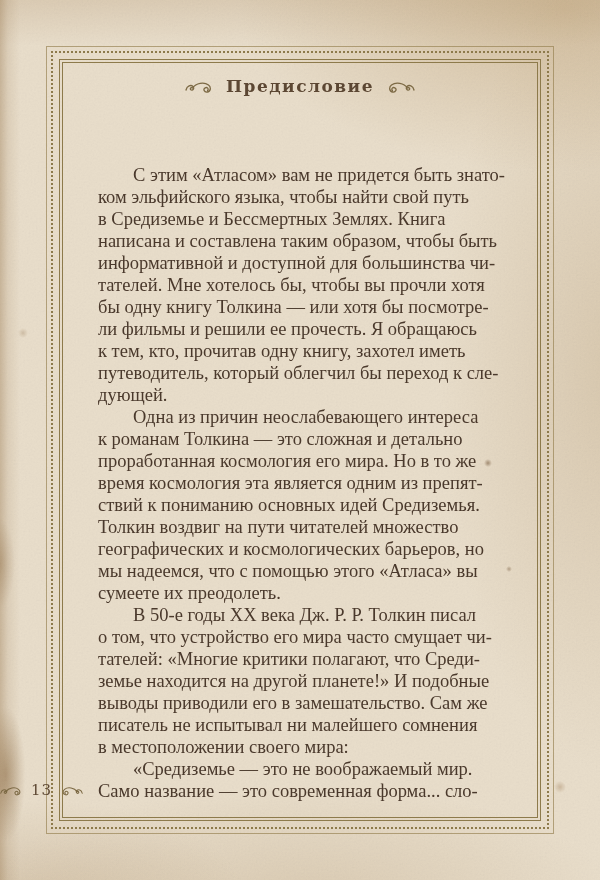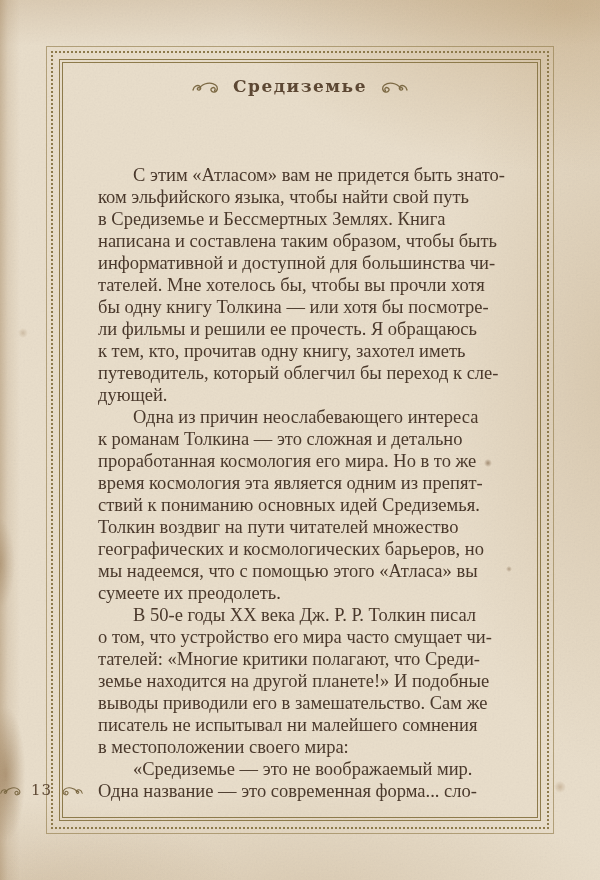--- a/index.html
+++ b/index.html
@@ -124,21 +124,21 @@
   <div class="frame-outer"></div>
   <div class="frame-dots"></div>
   <div class="frame-band"></div>
 
   <div class="running-head">
     <svg class="flourish" width="28" height="13" viewBox="0 0 28 13">
       <path d="M1,10 C2,5.5 6,4.5 8,6.5 C9.6,8.2 8,10.6 6.2,10 C4.8,9.5 5.2,7.4 7,7.6
                M7.5,8 C11,3 19,1.5 23.5,5 C26.5,7.4 25.6,11.6 22.2,12
                C19.2,12.4 17.8,9 20.2,7.8 C22.2,6.8 24,8.8 22.6,10.4" fill="none" stroke="#7c6944" stroke-width="1.3" stroke-linecap="round"></path>
     </svg>
-    <span class="title">Средиземье</span>
+    <span class="title">Предисловие</span>
     <svg class="flourish mirrored" width="28" height="13" viewBox="0 0 28 13">
       <path d="M1,10 C2,5.5 6,4.5 8,6.5 C9.6,8.2 8,10.6 6.2,10 C4.8,9.5 5.2,7.4 7,7.6
                M7.5,8 C11,3 19,1.5 23.5,5 C26.5,7.4 25.6,11.6 22.2,12
                C19.2,12.4 17.8,9 20.2,7.8 C22.2,6.8 24,8.8 22.6,10.4" fill="none" stroke="#7c6944" stroke-width="1.3" stroke-linecap="round"></path>
     </svg>
   </div>
 
   <div class="text-block">
     <p>С этим «Атласом» вам не придется быть знато-
 ком эльфийского языка, чтобы найти свой путь
@@ -161,21 +161,21 @@
 мы надеемся, что с помощью этого «Атласа» вы
 сумеете их преодолеть.</p>
     <p>В 50-е годы XX века Дж. Р. Р. Толкин писал
 о том, что устройство его мира часто смущает чи-
 тателей: «Многие критики полагают, что Среди-
 земье находится на другой планете!» И подобные
 выводы приводили его в замешательство. Сам же
 писатель не испытывал ни малейшего сомнения
 в местоположении своего мира:</p>
     <p>«Средиземье — это не воображаемый мир.
-Одна название — это современная форма... сло-</p>
+Само название — это современная форма... сло-</p>
   </div>
 
   <div class="folio">
     <svg class="flourish" width="22" height="11" viewBox="0 0 28 13">
       <path d="M1,10 C2,5.5 6,4.5 8,6.5 C9.6,8.2 8,10.6 6.2,10 C4.8,9.5 5.2,7.4 7,7.6
                M7.5,8 C11,3 19,1.5 23.5,5 C26.5,7.4 25.6,11.6 22.2,12
                C19.2,12.4 17.8,9 20.2,7.8 C22.2,6.8 24,8.8 22.6,10.4" fill="none" stroke="#7c6944" stroke-width="1.4" stroke-linecap="round"></path>
     </svg>
     <span class="page-number">13</span>
     <svg class="flourish mirrored" width="22" height="11" viewBox="0 0 28 13">

